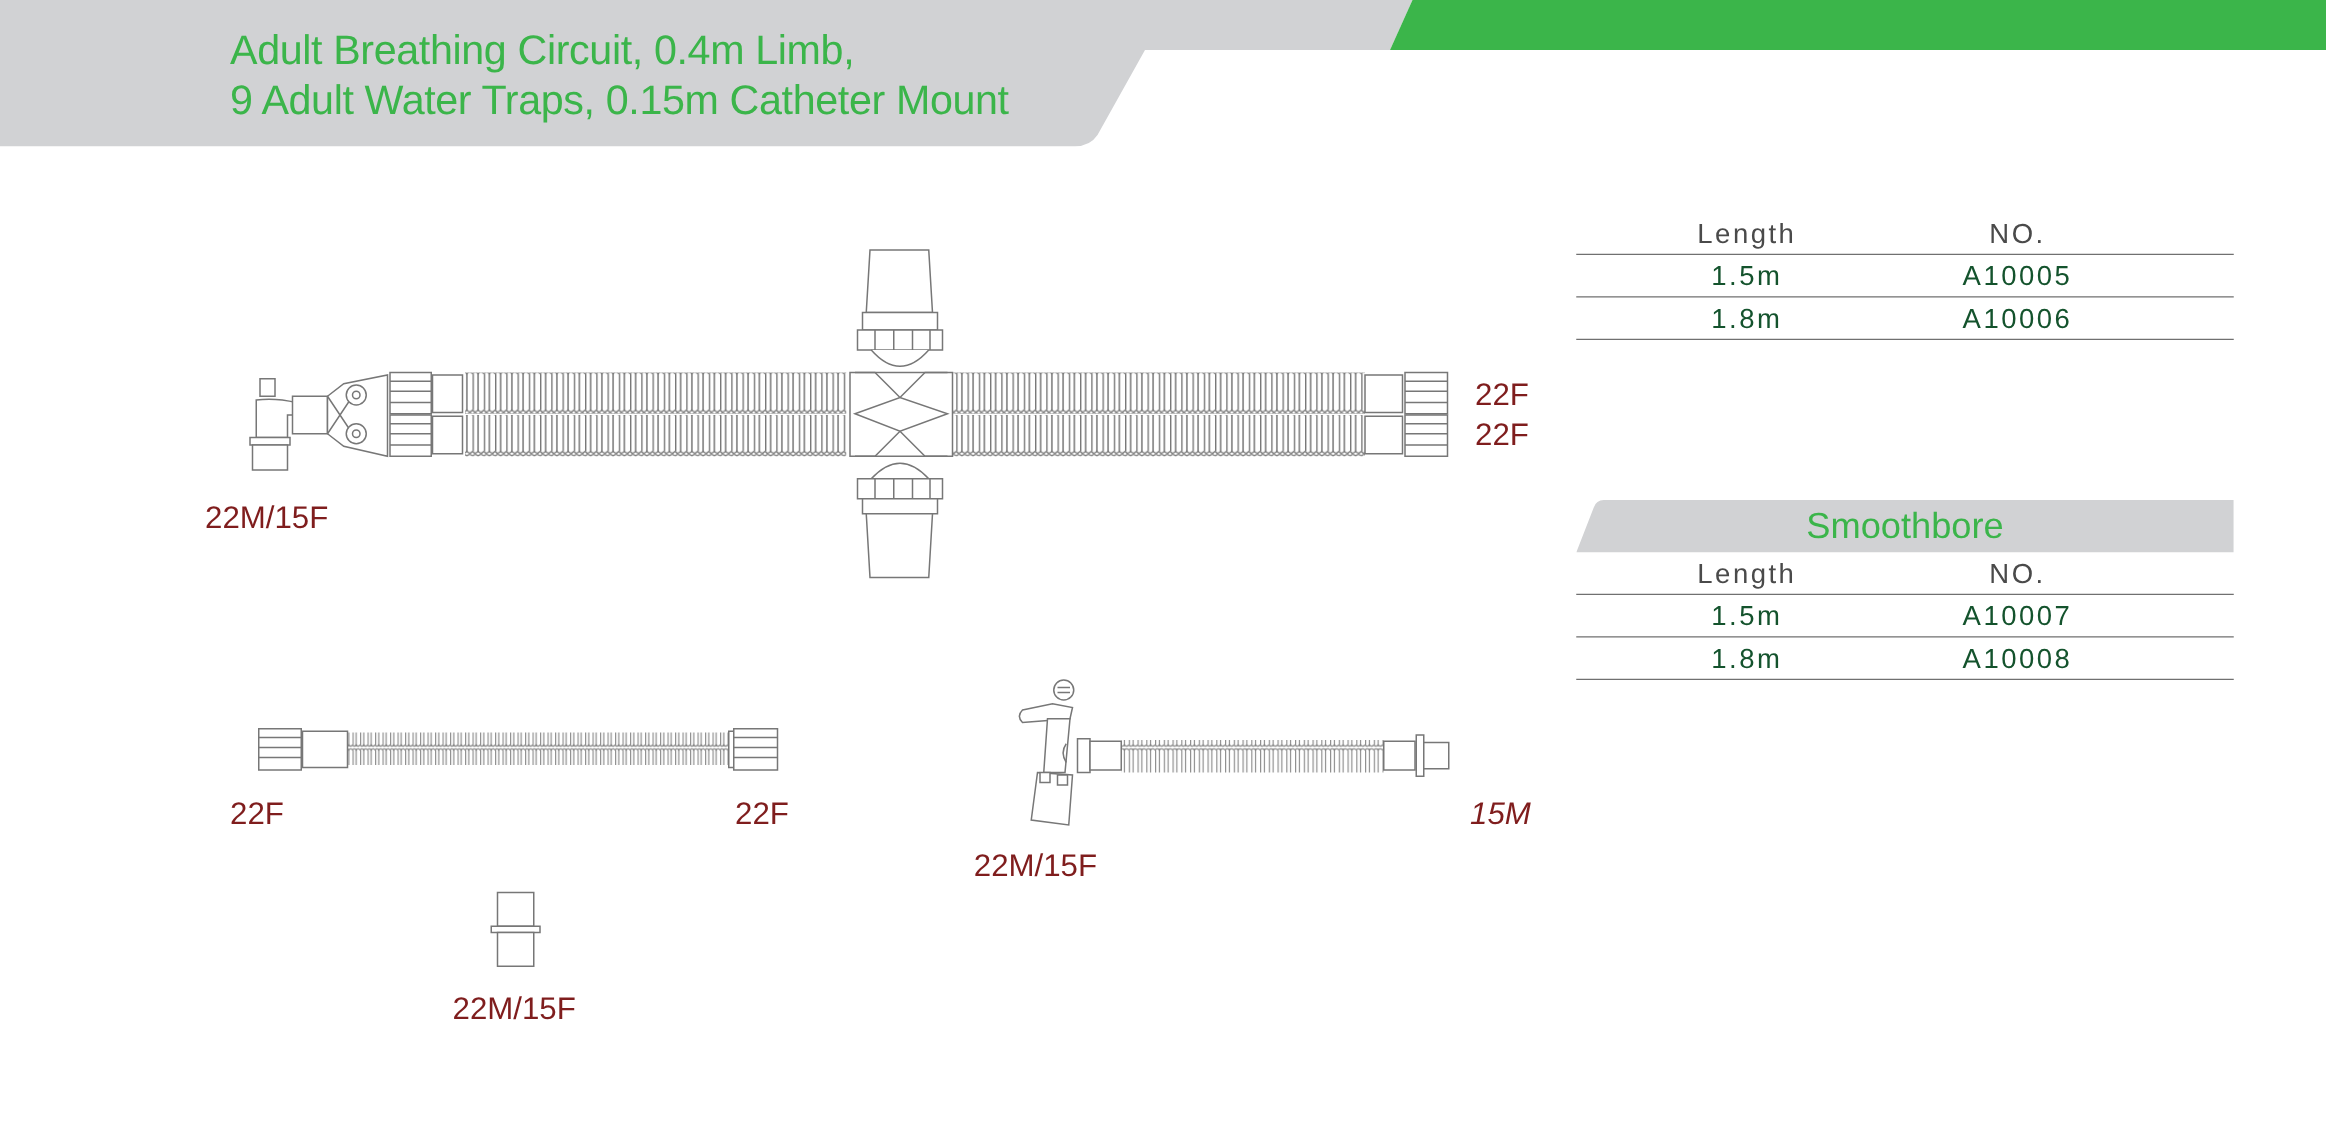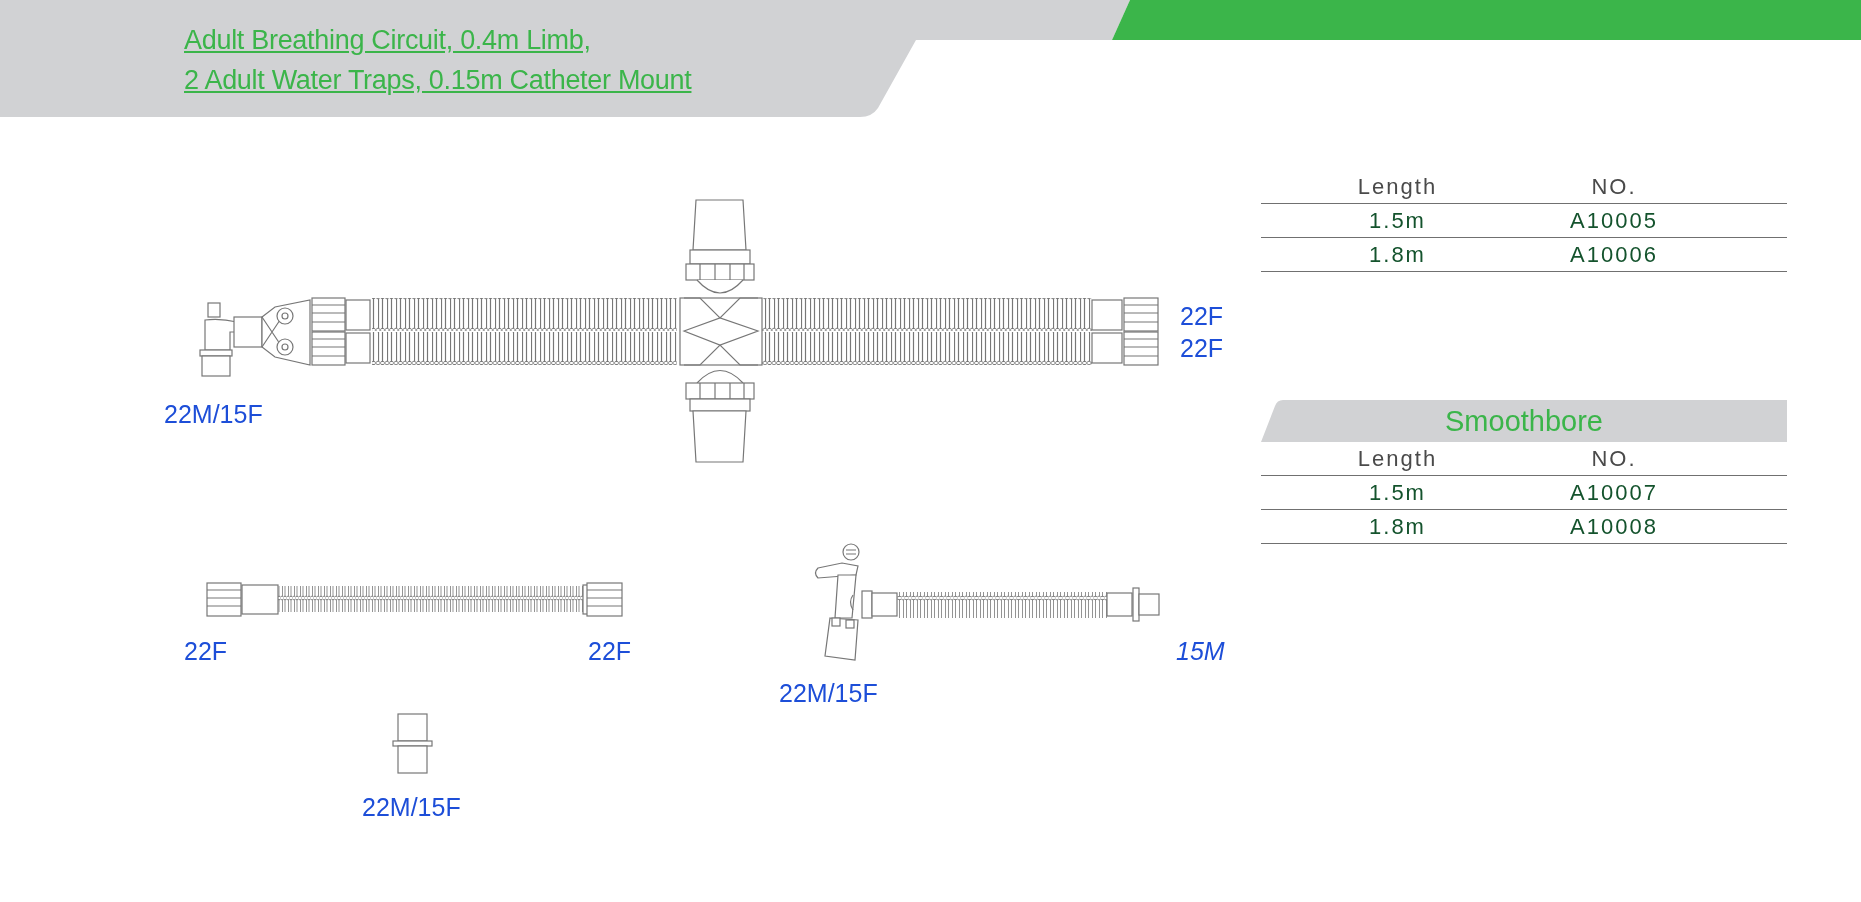--- a/index.html
+++ b/index.html
@@ -1,20 +1,20 @@
 <!DOCTYPE html>
 <html><head>
 <meta charset="utf-8">
 <style>
   html,body{margin:0;padding:0;}
   body{width:1861px;height:902px;position:relative;background:#ffffff;overflow:hidden;font-family:"Liberation Sans","DejaVu Sans",sans-serif;}
   .abs{position:absolute;}
   #header-svg{position:absolute;left:0;top:0;}
-  .title{position:absolute;left:184px;color:#3bb54a;font-size:27px;line-height:40px;font-family:"Liberation Sans",sans-serif;white-space:nowrap;letter-spacing:-0.3px;text-decoration:underline;}
-  .lbl{position:absolute;color:#1d4ed8;font-size:25px;font-family:"Liberation Sans",sans-serif;white-space:nowrap;}
+  .title{position:absolute;left:184px;color:#3bb54a;font-size:33px;line-height:40px;font-family:"Liberation Sans",sans-serif;white-space:nowrap;letter-spacing:-0.3px;}
+  .lbl{position:absolute;color:#7f1d1d;font-size:25px;font-family:"Liberation Sans",sans-serif;white-space:nowrap;}
   .tbl{position:absolute;left:1261px;width:526px;}
   .tbl-head{position:relative;height:42px;}
   .tbl-head svg{position:absolute;left:0;top:0;}
   .tbl-title{position:absolute;left:0;right:0;top:3px;text-align:center;color:#3bb54a;font-size:29px;line-height:36px;}
   .row{display:flex;height:33px;border-bottom:1.5px solid #707070;align-items:center;}
   .row.hdr{height:33px;}
   .cell{text-align:center;color:#14532d;font-size:22px;letter-spacing:2px;}
   .row.hdr .cell{color:#4a4a4a;}
   .c1{width:273px;}
   .c2{width:160px;}
@@ -22,21 +22,21 @@
   svg .sw{fill:#fff;stroke:#777;stroke-width:1.2;}
 </style>
 </head>
 <body>
 
 <svg id="header-svg" width="1861" height="120">
   <path d="M0,0 L1130,0 L1112,40 L916,40 L878,108 Q872,117 860,117 L0,117 Z" fill="#d1d2d4"></path>
   <path d="M1130,0 L1861,0 L1861,40 L1112,40 Z" fill="#3bb54a"></path>
 </svg>
 <div class="title" style="top:20px;">Adult Breathing Circuit, 0.4m Limb,</div>
-<div class="title" style="top:60px;">2 Adult Water Traps, 0.15m Catheter Mount</div>
+<div class="title" style="top:60px;">9 Adult Water Traps, 0.15m Catheter Mount</div>
 
 <svg class="abs" style="left:0;top:0;" width="1250" height="860">
   <defs>
     <pattern id="corr" x="0" y="0" width="9" height="33" patternUnits="userSpaceOnUse">
       <path d="M0.5,2 L0.5,31 M4.5,1 L4.5,32" class="s" stroke="#888" stroke-width="1"></path>
       <path d="M0,2 Q2.2,-1 4.5,2 Q6.8,-1 9,2" fill="none" stroke="#777" stroke-width="1"></path>
       <path d="M0,31 Q2.2,34 4.5,31 Q6.8,34 9,31" fill="none" stroke="#777" stroke-width="1"></path>
     </pattern>
     <pattern id="corrS" x="0" y="0" width="6" height="26" patternUnits="userSpaceOnUse">
       <path d="M0.5,2 L0.5,24 M3,1 L3,25" fill="none" stroke="#888" stroke-width="0.9"></path>

